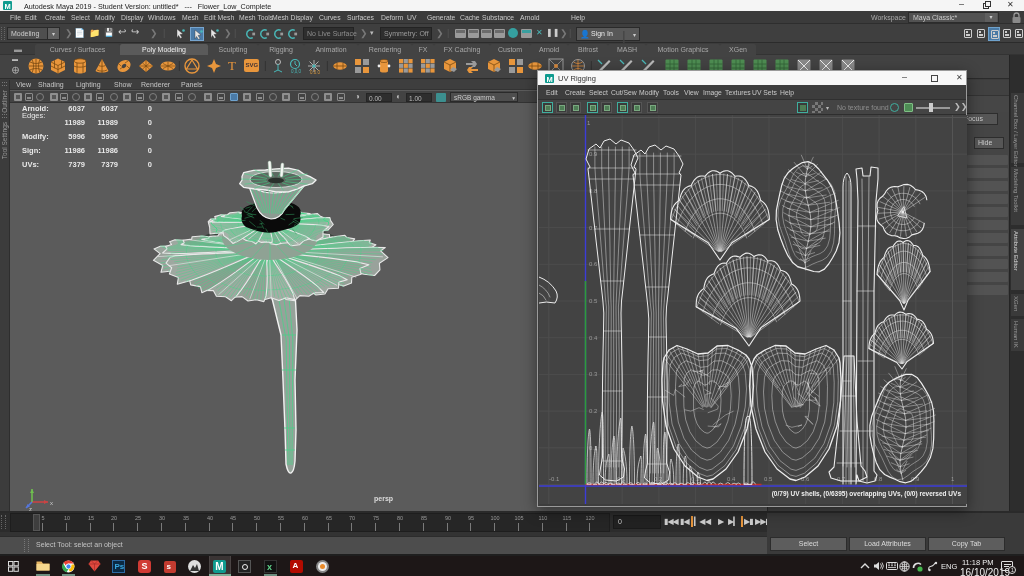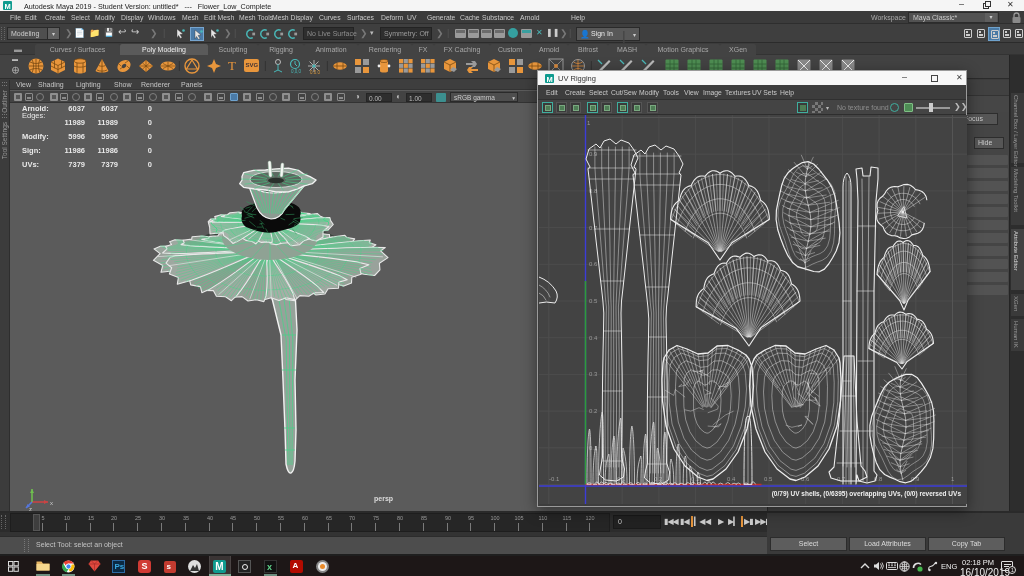--- a/index.html
+++ b/index.html
@@ -1064,21 +1064,21 @@
       <svg class="abs" style="left:912px;top:5px" width="11" height="11" viewBox="0 0 11 11">
         <path d="M1.5 7A4.5 4.5 0 0 1 9 3.5" fill="none" stroke="#ddd" stroke-width="1.6"></path>
         <circle cx="8" cy="8" r="2.6" fill="#44b44c"></circle>
       </svg>
       <svg class="abs" style="left:927px;top:5px" width="11" height="11" viewBox="0 0 11 11">
         <path d="M2 9Q1 6 3.5 5.5T7 3.5T9 1.5" fill="none" stroke="#ddd" stroke-width="1.1"></path>
         <circle cx="2.5" cy="9" r="1.2" fill="#ddd"></circle>
         <circle cx="9" cy="2" r="1.2" fill="#ddd"></circle>
       </svg>
       <div class="txt" style="left:941px;top:6px;font-size:7.5px;color:#eee">ENG</div>
-      <div class="txt" style="left:962px;top:2px;font-size:7.5px;color:#eee">02:18 PM</div>
+      <div class="txt" style="left:962px;top:2px;font-size:7.5px;color:#eee">11:18 PM</div>
       <div class="txt" style="left:960px;top:10.5px;font-size:10px;color:#eee">16/10/2019</div>
       <div class="abs" style="left:1001px;top:5px;width:12px;height:10px;border:1px solid #ddd;border-radius:1px">
         <div class="abs" style="left:1.5px;top:1.5px;width:7px;height:1.2px;background:#ddd"></div>
         <div class="abs" style="left:1.5px;top:4px;width:5px;height:1.2px;background:#ddd"></div>
       </div>
       <div class="abs" style="left:1008px;top:10px;width:8px;height:8px;border-radius:4px;border:1px solid #ddd;background:#1d1717">
         <span style="position:absolute;left:1.8px;top:-0.5px;font-size:6px;color:#ddd">1</span>
       </div>
     </div>
   </div>

